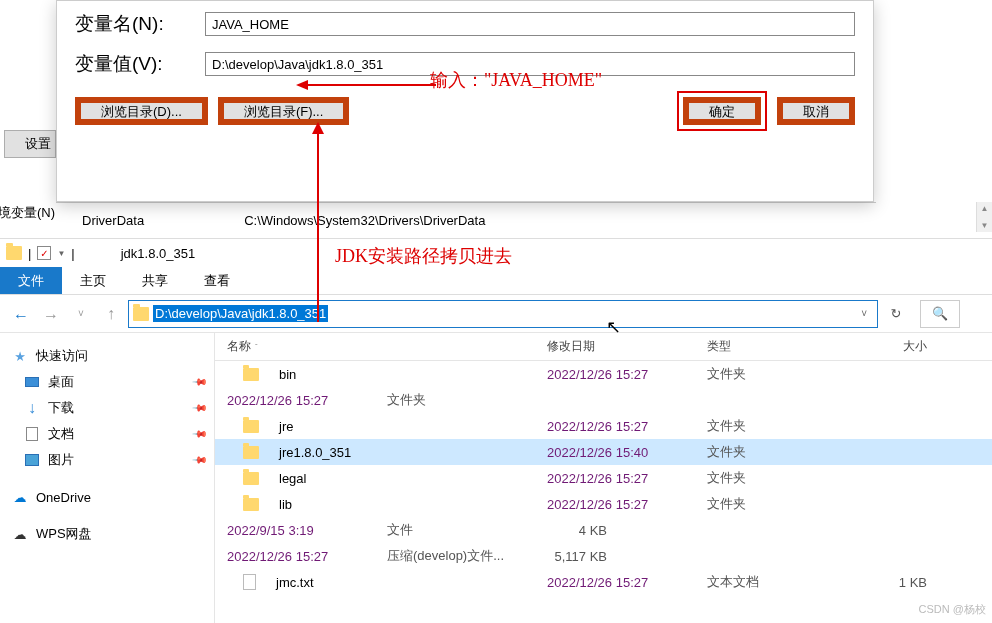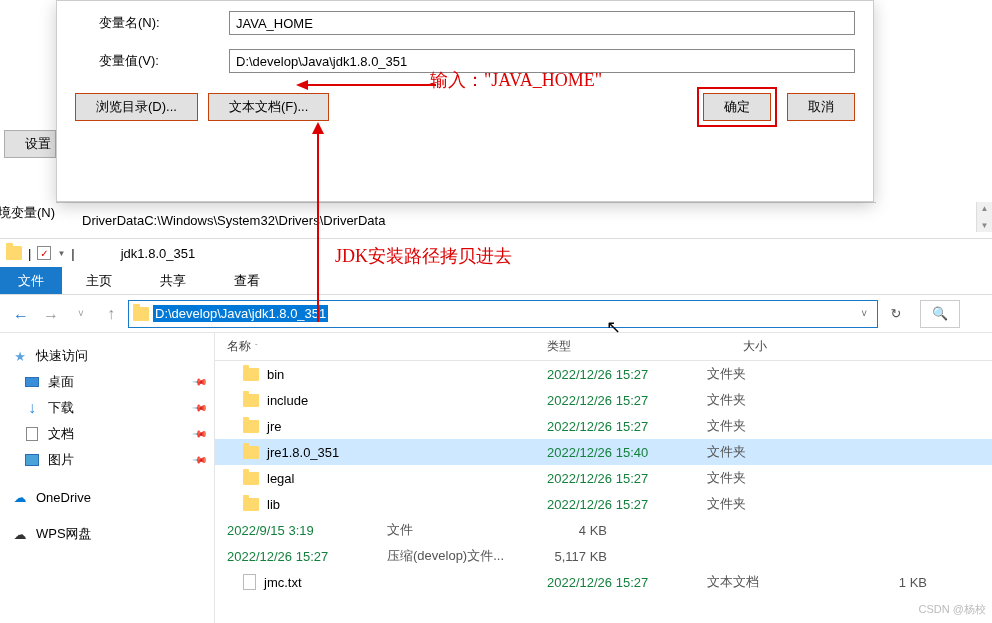--- a/index.html
+++ b/index.html
@@ -5,51 +5,51 @@
     * { margin: 0; padding: 0; box-sizing: border-box; font-family: "Microsoft YaHei", "SimSun", sans-serif; }
     body { width: 992px; height: 623px; background: #fff; position: relative; overflow: hidden; font-size: 13px; }
     
     
     .dialog { position: absolute; left: 56px; top: 0; width: 818px; height: 202px; background: #fff; border: 1px solid #ccc; box-shadow: 0 4px 16px rgba(0,0,0,0.2); z-index: 10; }
     .dialog-title-bar { height: 30px; display: flex; align-items: center; padding: 0 10px; background: #fff; justify-content: space-between; }
     .dialog-title { color: #666; font-size: 12px; }
     .dialog-close { width: 40px; height: 24px; display: flex; align-items: center; justify-content: center; color: #888; font-size: 14px; cursor: pointer; }
     .dialog-body { padding: 10px 18px 0 18px; }
     .form-row { display: flex; align-items: center; margin-bottom: 14px; }
-    .form-label { width: 130px; color: #000; font-size: 13px; margin-left: 24px; }
+    .form-label { width: 130px; color: #000; font-size: 19px; }
     .form-input { flex: 1; height: 24px; border: 1px solid #888; padding: 0 6px; font-size: 13px; }
     .dialog-buttons { display: flex; gap: 10px; padding: 0 18px 14px 18px; align-items: center; }
-    .btn { height: 28px; padding: 0 20px; background: #e1e1e1; border: 1px solid #c2410c; font-size: 13px; cursor: pointer; }
+    .btn { height: 28px; padding: 0 20px; background: #e1e1e1; border: 6px solid #c2410c; font-size: 13px; cursor: pointer; }
     .btn-ok-wrap { border: 2px solid #d00; padding: 4px; margin-left: auto; }
     .btn-ok-wrap .btn { margin: 0; }
     
     
     .annotation-1 { position: absolute; left: 430px; top: 68px; color: #d00; font-size: 18px; font-family: "KaiTi", serif; z-index: 20; }
     .annotation-2 { position: absolute; left: 335px; top: 244px; color: #d00; font-size: 18px; font-family: "KaiTi", serif; z-index: 20; }
     .arrow-1 { position: absolute; left: 296px; top: 78px; z-index: 19; }
     .arrow-2 { position: absolute; left: 308px; top: 122px; z-index: 19; }
     
     
     .bg-settings-btn { position: absolute; left: 4px; top: 130px; width: 52px; height: 28px; background: #e1e1e1; border: 1px solid #adadad; display: flex; align-items: center; justify-content: flex-end; padding-right: 4px; font-size: 13px; z-index: 1; }
     .bg-env-label { position: absolute; left: -2px; top: 204px; font-size: 13px; z-index: 1; }
     .bg-list-area { position: absolute; left: 56px; top: 202px; width: 820px; border-top: 1px solid #ccc; padding: 4px 8px; background: #fff; z-index: 2; font-size: 13px; }
-    .bg-driverdata { display: flex; padding: 6px 18px; }
+    .bg-driverdata { display: flex; gap: 100px; padding: 6px 18px; }
     
     
     .explorer { position: absolute; left: 0; top: 238px; width: 992px; height: 385px; background: #fff; border-top: 1px solid #ddd; z-index: 5; }
     .exp-title-bar { height: 28px; display: flex; align-items: center; padding: 0 6px; gap: 6px; background: #fff; }
     .exp-folder-icon { width: 16px; height: 14px; background: #ffd86e; border-radius: 1px; position: relative; }
     .exp-folder-icon::before { content: ''; position: absolute; top: -3px; left: 0; width: 7px; height: 3px; background: #ffd86e; border-radius: 1px 1px 0 0; }
     .exp-checkbox { width: 14px; height: 14px; border: 1px solid #888; display: inline-flex; align-items: center; justify-content: center; color: #d00; font-size: 10px; }
     .exp-title-text { font-size: 13px; padding-left: 40px; }
     .exp-down-arrow { font-size: 8px; color: #666; }
     
     .exp-ribbon { height: 28px; display: flex; align-items: stretch; border-bottom: 1px solid #ddd; }
     .ribbon-tab-file { background: #1979ca; color: #fff; padding: 0 18px; display: flex; align-items: center; font-size: 13px; }
-    .ribbon-tab { padding: 0 24px; display: flex; align-items: center; font-size: 13px; cursor: pointer; }
+    .ribbon-tab { padding: 0 18px; display: flex; align-items: center; font-size: 13px; cursor: pointer; }
     
     .exp-nav { height: 38px; display: flex; align-items: center; padding: 0 8px; gap: 4px; border-bottom: 1px solid #e5e5e5; }
     .nav-arrow { width: 26px; height: 26px; display: flex; align-items: center; justify-content: center; color: #999; font-size: 16px; cursor: pointer; }
     .nav-arrow.active { color: #1979ca; }
     .address-bar { flex: 1; height: 28px; border: 1px solid #1979ca; display: flex; align-items: center; padding: 0 4px; gap: 4px; max-width: 750px; }
     .address-selected { background: #0078d7; color: #fff; padding: 1px 2px; font-size: 13px; }
     .address-dropdown { margin-left: auto; color: #666; font-size: 10px; padding: 0 6px; }
     .nav-refresh { width: 28px; height: 28px; display: flex; align-items: center; justify-content: center; color: #555; }
     .search-box { width: 40px; height: 28px; border: 1px solid #ccc; display: flex; align-items: center; justify-content: center; color: #888; margin-left: 6px; }
     
@@ -71,22 +71,22 @@
     .col-headers { display: flex; height: 28px; align-items: center; border-bottom: 1px solid #e5e5e5; padding: 0 12px; color: #444; font-size: 12px; }
     .col-name { width: 320px; display: flex; align-items: center; gap: 4px; }
     .col-date { width: 160px; }
     .col-type { width: 140px; }
     .col-size { width: 80px; text-align: right; }
     .sort-arrow { font-size: 8px; color: #888; }
     
     .file-list { flex: 1; overflow: hidden; }
     .file-row { display: flex; align-items: center; height: 26px; padding: 0 12px; font-size: 13px; }
     .file-row.selected { background: #cde8ff; }
-    .fr-name { width: 320px; display: flex; align-items: center; gap: 8px; padding-left: 16px; }
-    .fr-date { width: 160px; color: #15803d; }
+    .fr-name { width: 320px; display: flex; align-items: center; gap: 20px; padding-left: 16px; }
+    .fr-date { width: 160px; color: #701a75; }
     .fr-type { width: 140px; color: #555; }
     .fr-size { width: 80px; text-align: right; color: #555; }
     .folder-ic { width: 16px; height: 13px; background: #ffd86e; border-radius: 1px; position: relative; flex-shrink: 0; }
     .folder-ic::before { content: ''; position: absolute; top: -3px; left: 0; width: 6px; height: 3px; background: #ffd86e; border-radius: 1px 1px 0 0; }
     .file-ic { width: 13px; height: 16px; background: #fff; border: 1px solid #bbb; flex-shrink: 0; }
     .zip-ic { width: 13px; height: 16px; background: #fff6d8; border: 1px solid #d8c060; flex-shrink: 0; position: relative; }
     .zip-ic::after { content: ''; position: absolute; left: 5px; top: 2px; width: 3px; height: 10px; background: repeating-linear-gradient(#c0a030 0 1px, transparent 1px 2px); }
     
     .cursor { position: absolute; left: 606px; top: 316px; z-index: 30; font-size: 18px; }
     .watermark { position: absolute; right: 6px; bottom: 6px; color: #bbb; font-size: 11px; z-index: 40; }
@@ -114,21 +114,21 @@
       <span class="form-label">变量名(N):</span>
       <input class="form-input" value="JAVA_HOME" style="">
     </div>
     <div class="form-row">
       <span class="form-label">变量值(V):</span>
       <input class="form-input" value="D:\develop\Java\jdk1.8.0_351" style="">
     </div>
   </div>
   <div class="dialog-buttons">
     <button class="btn">浏览目录(D)...</button>
-    <button class="btn">文本文档(F)...</button>
+    <button class="btn">浏览目录(F)...</button>
     <span class="btn-ok-wrap">
       <button class="btn">确定</button>
     </span>
     <button class="btn">取消</button>
   </div>
 </div>
 
 <svg class="arrow-1" width="140" height="14">
   <line x1="140" y1="7" x2="8" y2="7" stroke="#d00" stroke-width="2"></line>
   <polygon points="0,7 12,2 12,12" fill="#d00"></polygon>
@@ -211,38 +211,35 @@
         <span class="sidebar-icon wps-icon">☁</span>
         <span>WPS网盘</span>
       </div>
     </div>
     <div class="file-area">
       <div class="col-headers">
         <div class="col-name">
             <span>名称</span> 
             <span class="sort-arrow">ˆ</span>
           </div>
+        <div class="col-date">修改日期</div>
         <div class="col-type">类型</div>
         <div class="col-size">大小</div>
       </div>
       <div class="file-list" id="file-list">
           <div class="file-row">
             <div class="fr-name">
               <span class="folder-ic"></span>
               <span>bin</span>
             </div>
             <div class="fr-date">2022/12/26 15:27</div>
             <div class="fr-type">文件夹</div>
             <div class="fr-size"></div>
           </div>
           <div class="file-row">
-            <div class="fr-name">
-              <span class="folder-ic"></span>
-              <span>include</span>
-            </div>
             <div class="fr-date">2022/12/26 15:27</div>
             <div class="fr-type">文件夹</div>
             <div class="fr-size"></div>
           </div>
           <div class="file-row">
             <div class="fr-name">
               <span class="folder-ic"></span>
               <span>jre</span>
             </div>
             <div class="fr-date">2022/12/26 15:27</div>

